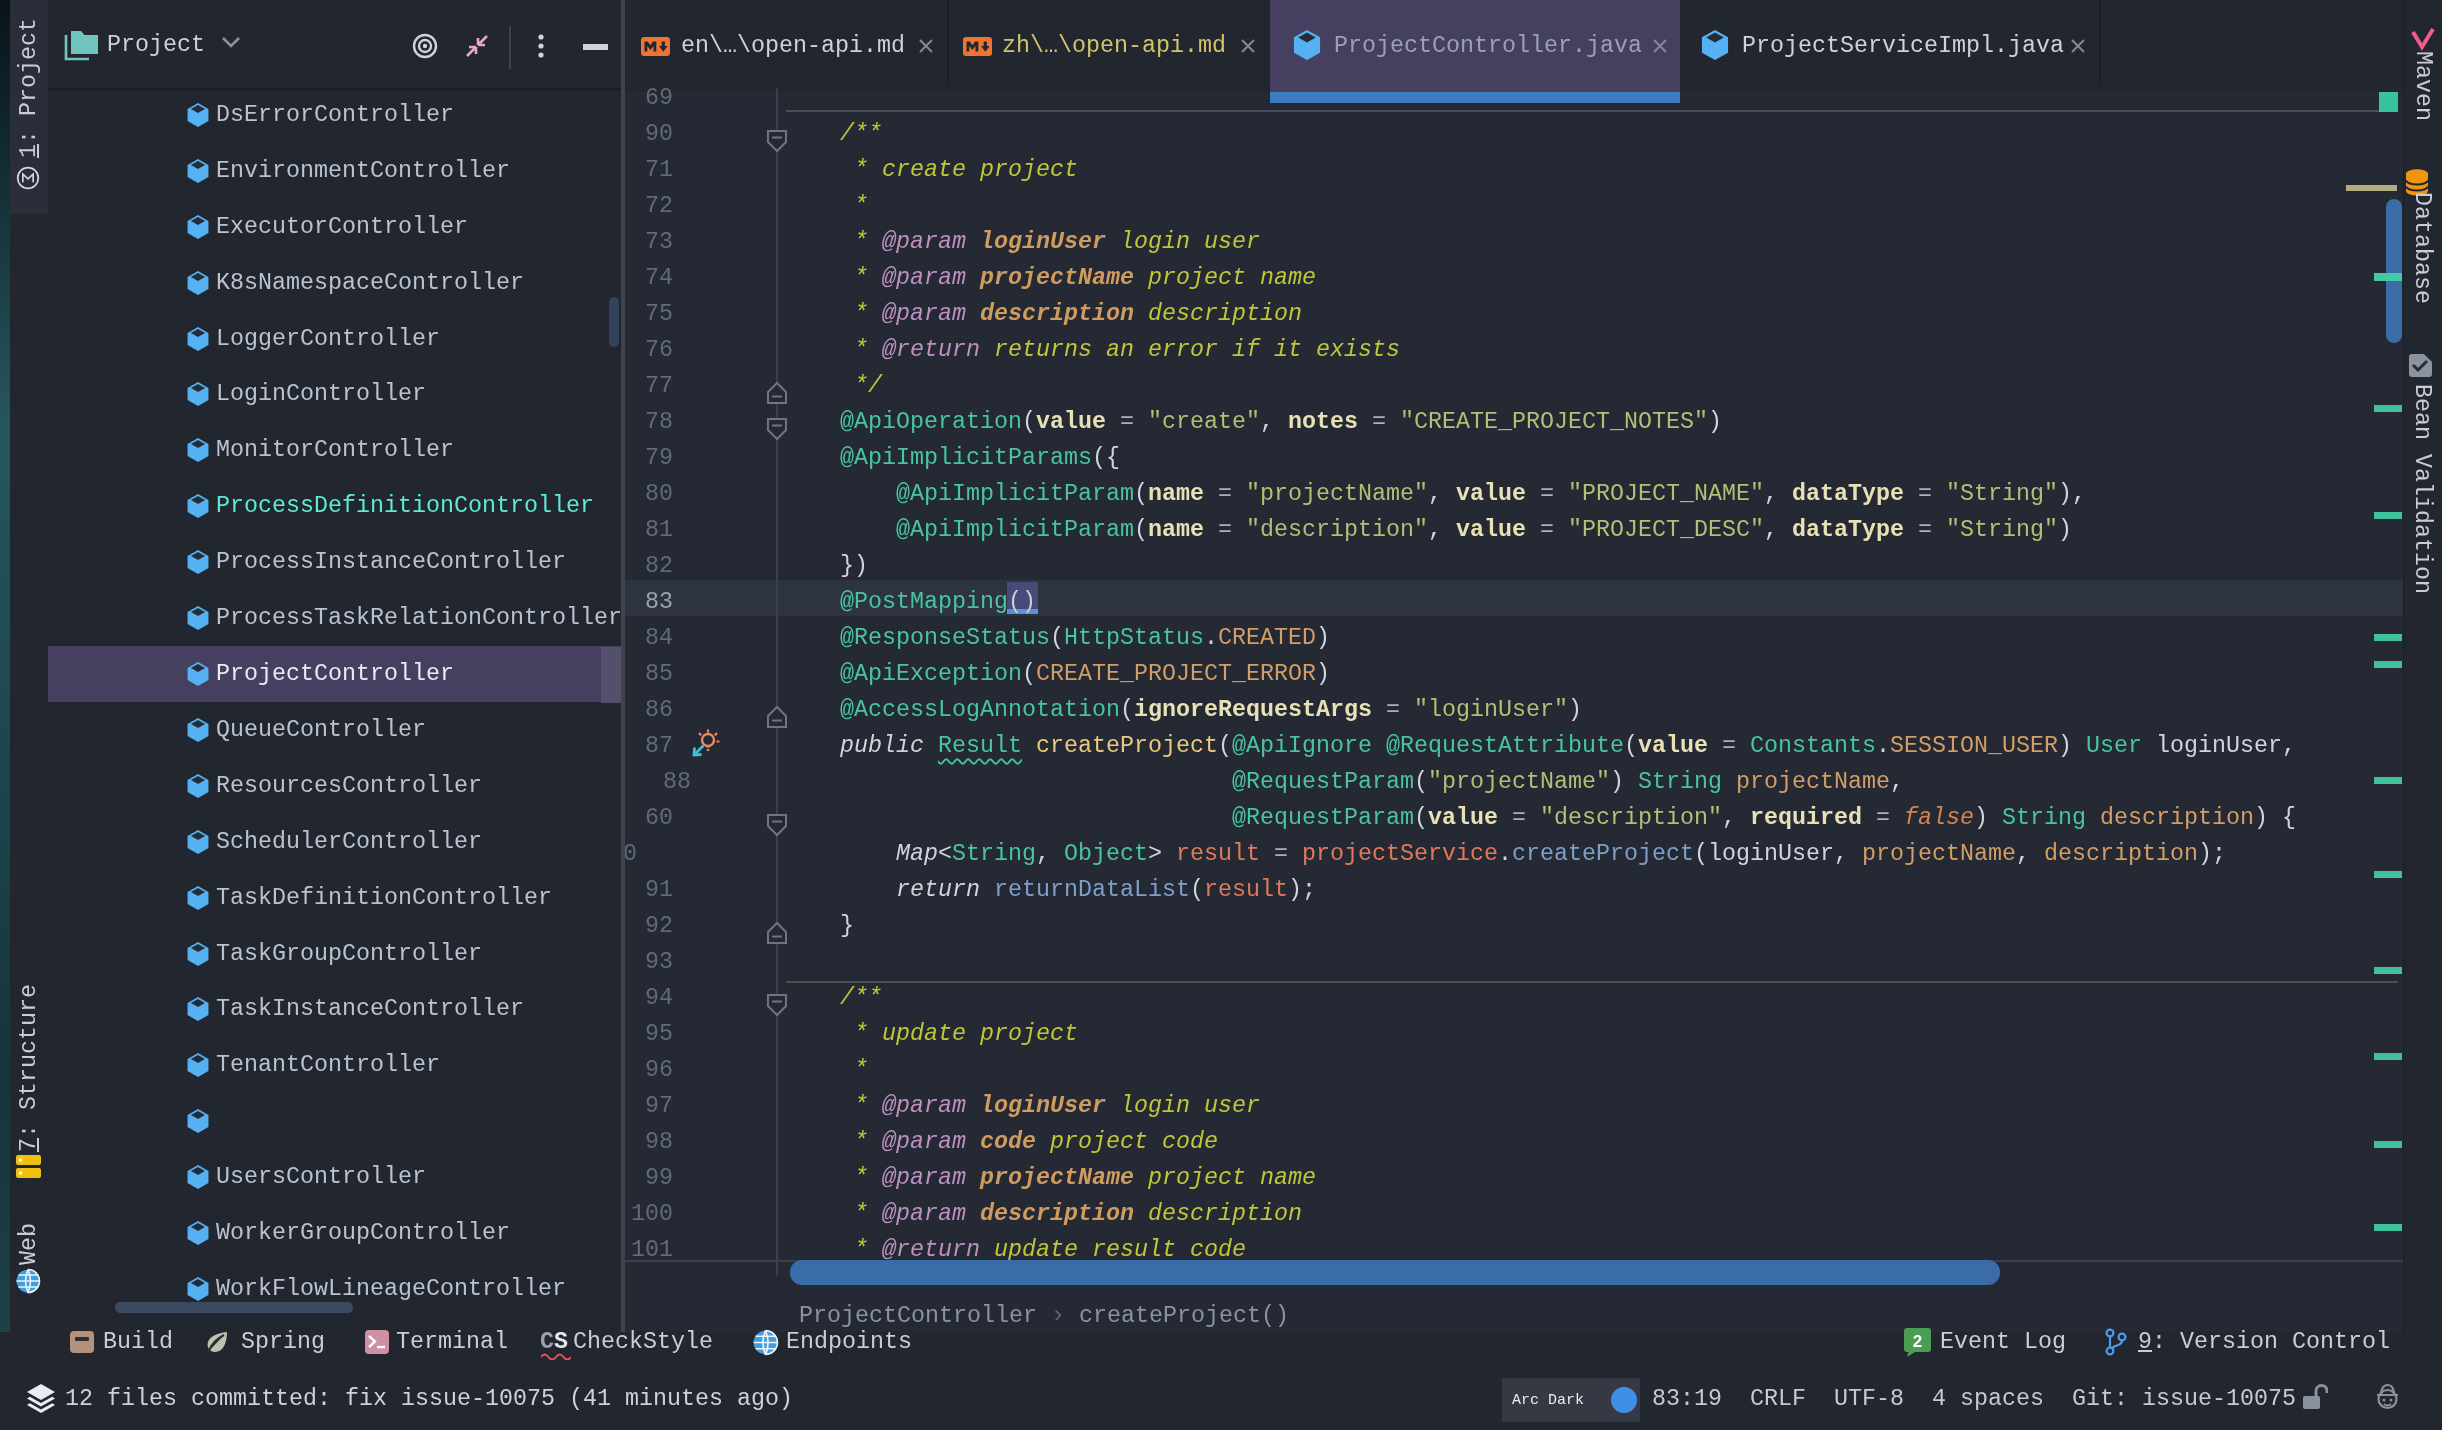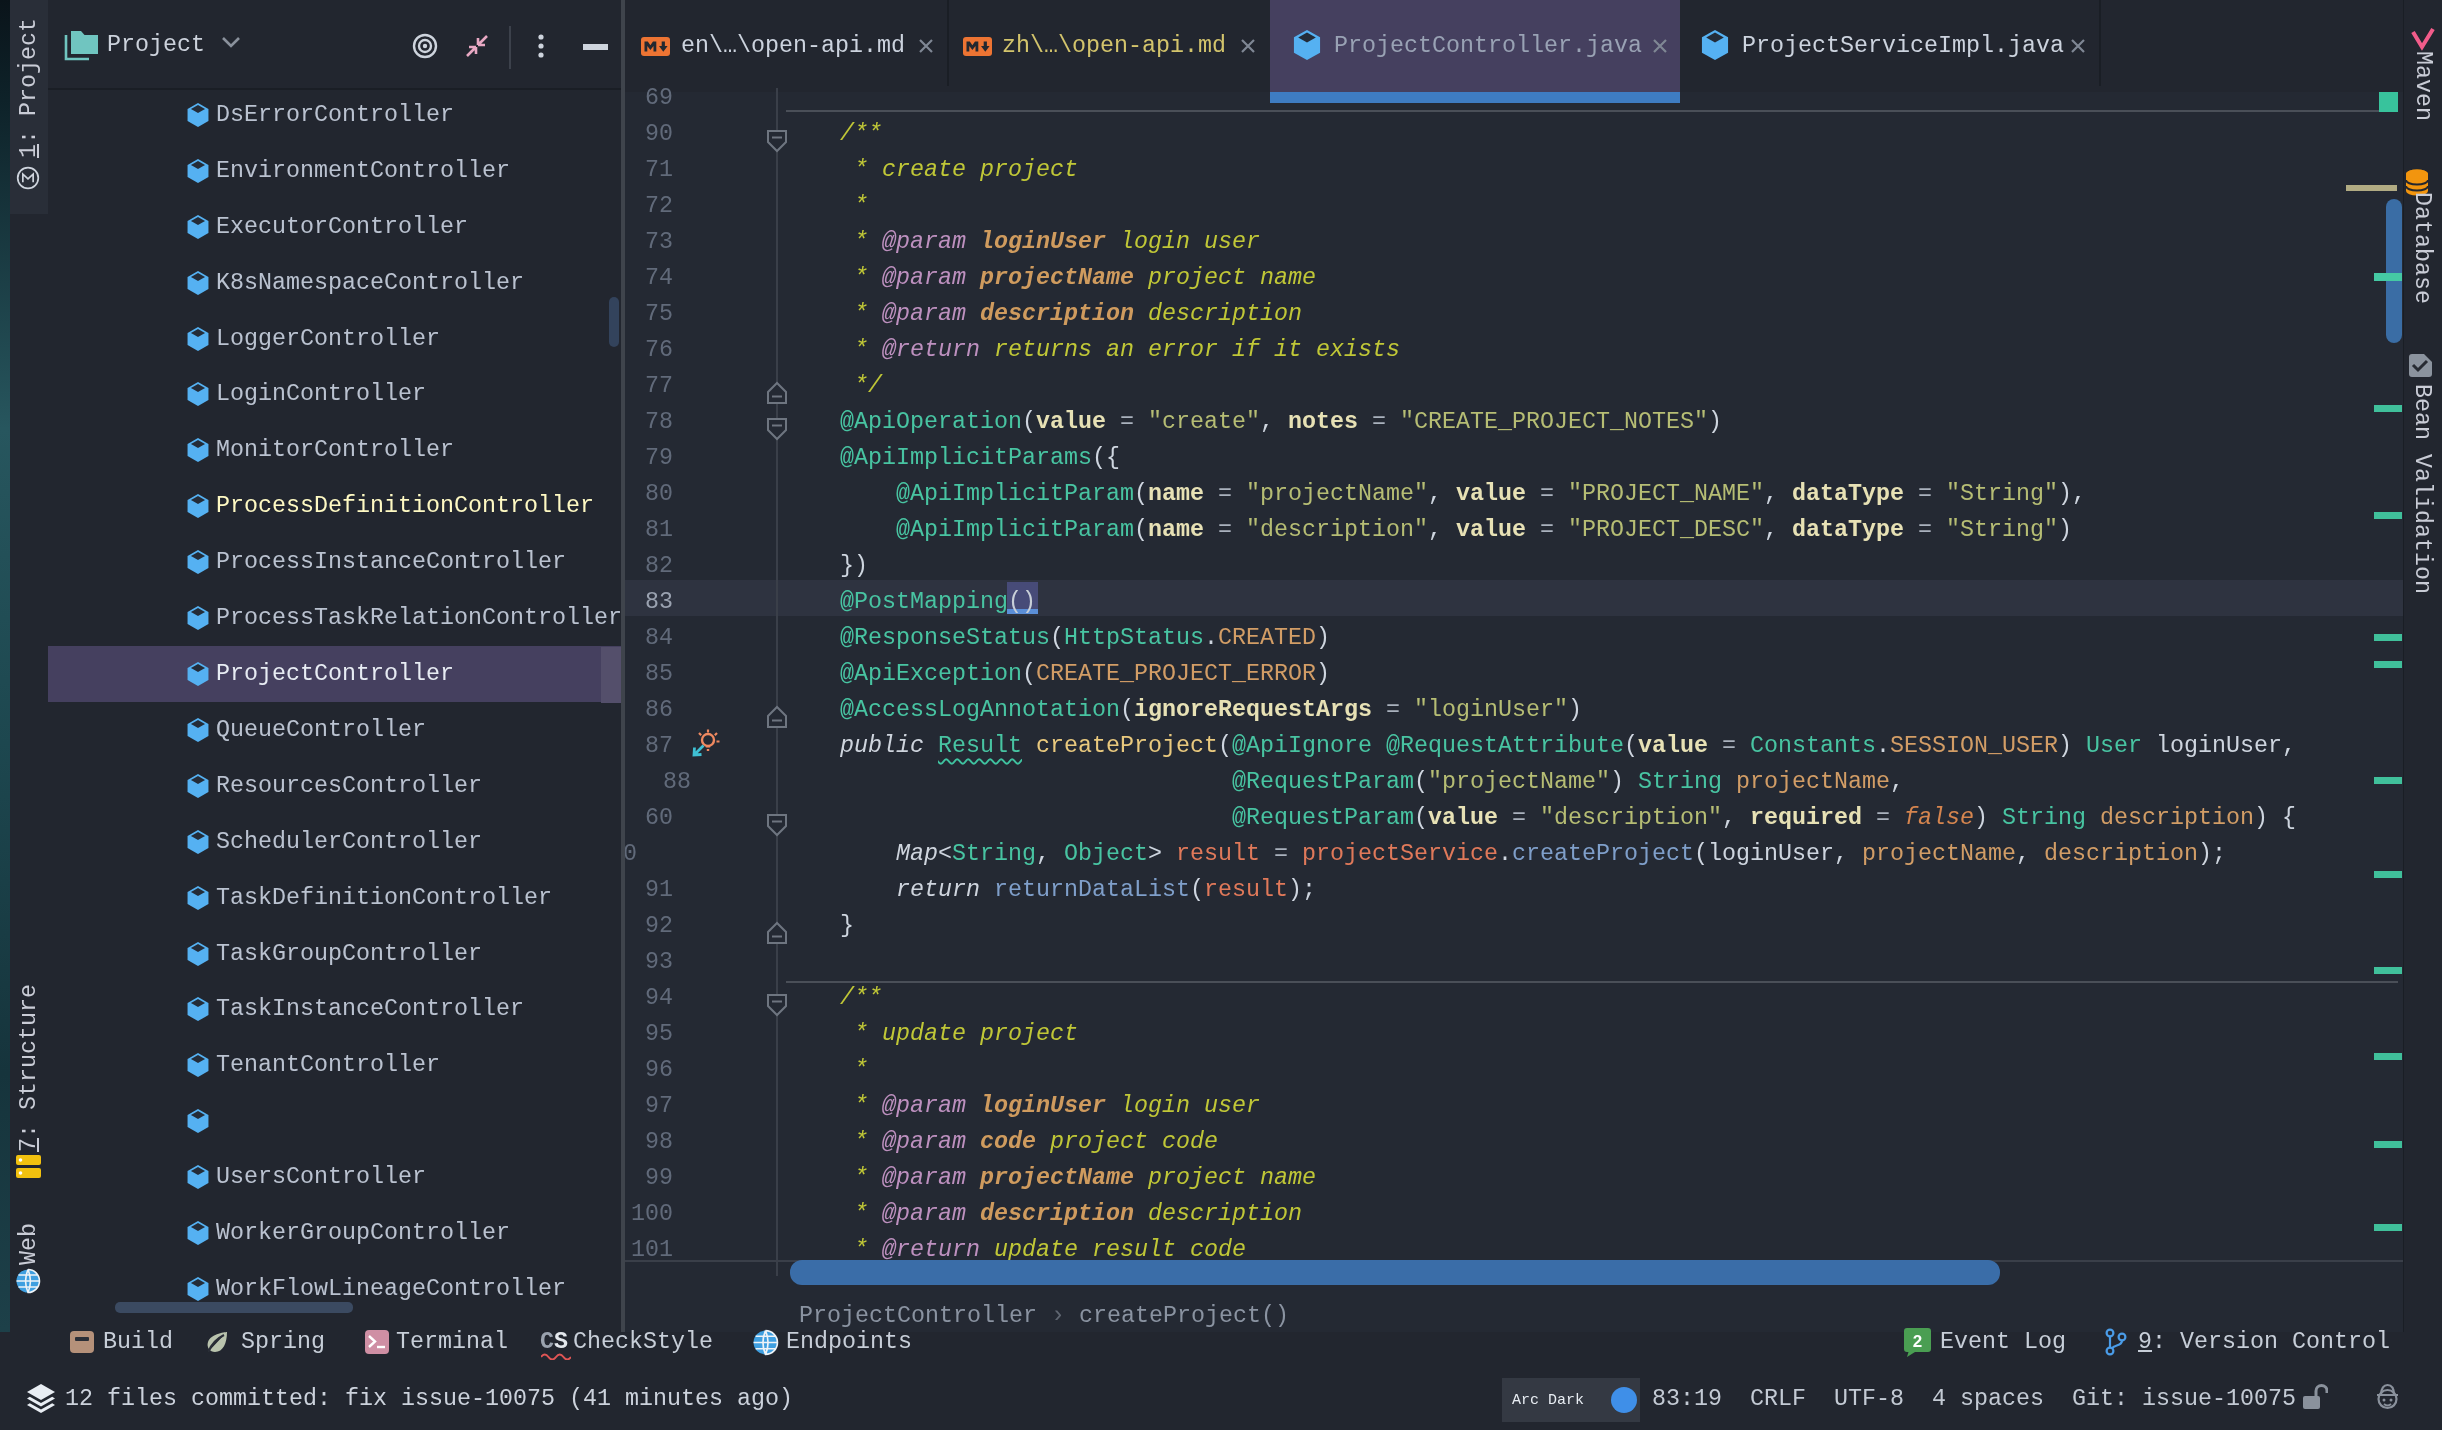--- a/index.html
+++ b/index.html
@@ -106,21 +106,21 @@
         <path d="M15.5 1 L29 8.6 V24.4 L15.5 32 L2 24.4 V8.6 Z" fill="#55b1f2"></path>
         <path d="M15.5 3.6 L24.6 8.8 L15.5 14 L6.4 8.8 Z" fill="#242c38"></path>
       </svg></div>
 <div style="position:absolute;left:168px;top:0;height:56px;line-height:56px;color:#bac2d0;white-space:pre">MonitorController</div>
   </div>
 <div style="position:absolute;left:48px;top:478px;width:573px;height:56px;overflow:hidden">
 <div style="position:absolute;left:138px;top:15px"><svg width="24" height="26" viewBox="0 0 31 33">
         <path d="M15.5 1 L29 8.6 V24.4 L15.5 32 L2 24.4 V8.6 Z" fill="#55b1f2"></path>
         <path d="M15.5 3.6 L24.6 8.8 L15.5 14 L6.4 8.8 Z" fill="#242c38"></path>
       </svg></div>
-<div style="position:absolute;left:168px;top:0;height:56px;line-height:56px;color:#fef9c3;white-space:pre">ProcessDefinitionController</div>
+<div style="position:absolute;left:168px;top:0;height:56px;line-height:56px;color:#5eead4;white-space:pre">ProcessDefinitionController</div>
   </div>
 <div style="position:absolute;left:48px;top:534px;width:573px;height:56px;overflow:hidden">
 <div style="position:absolute;left:138px;top:15px"><svg width="24" height="26" viewBox="0 0 31 33">
         <path d="M15.5 1 L29 8.6 V24.4 L15.5 32 L2 24.4 V8.6 Z" fill="#55b1f2"></path>
         <path d="M15.5 3.6 L24.6 8.8 L15.5 14 L6.4 8.8 Z" fill="#242c38"></path>
       </svg></div>
 <div style="position:absolute;left:168px;top:0;height:56px;line-height:56px;color:#bac2d0;white-space:pre">ProcessInstanceController</div>
   </div>
 <div style="position:absolute;left:48px;top:590px;width:573px;height:56px;overflow:hidden">
 <div style="position:absolute;left:138px;top:15px"><svg width="24" height="26" viewBox="0 0 31 33">

